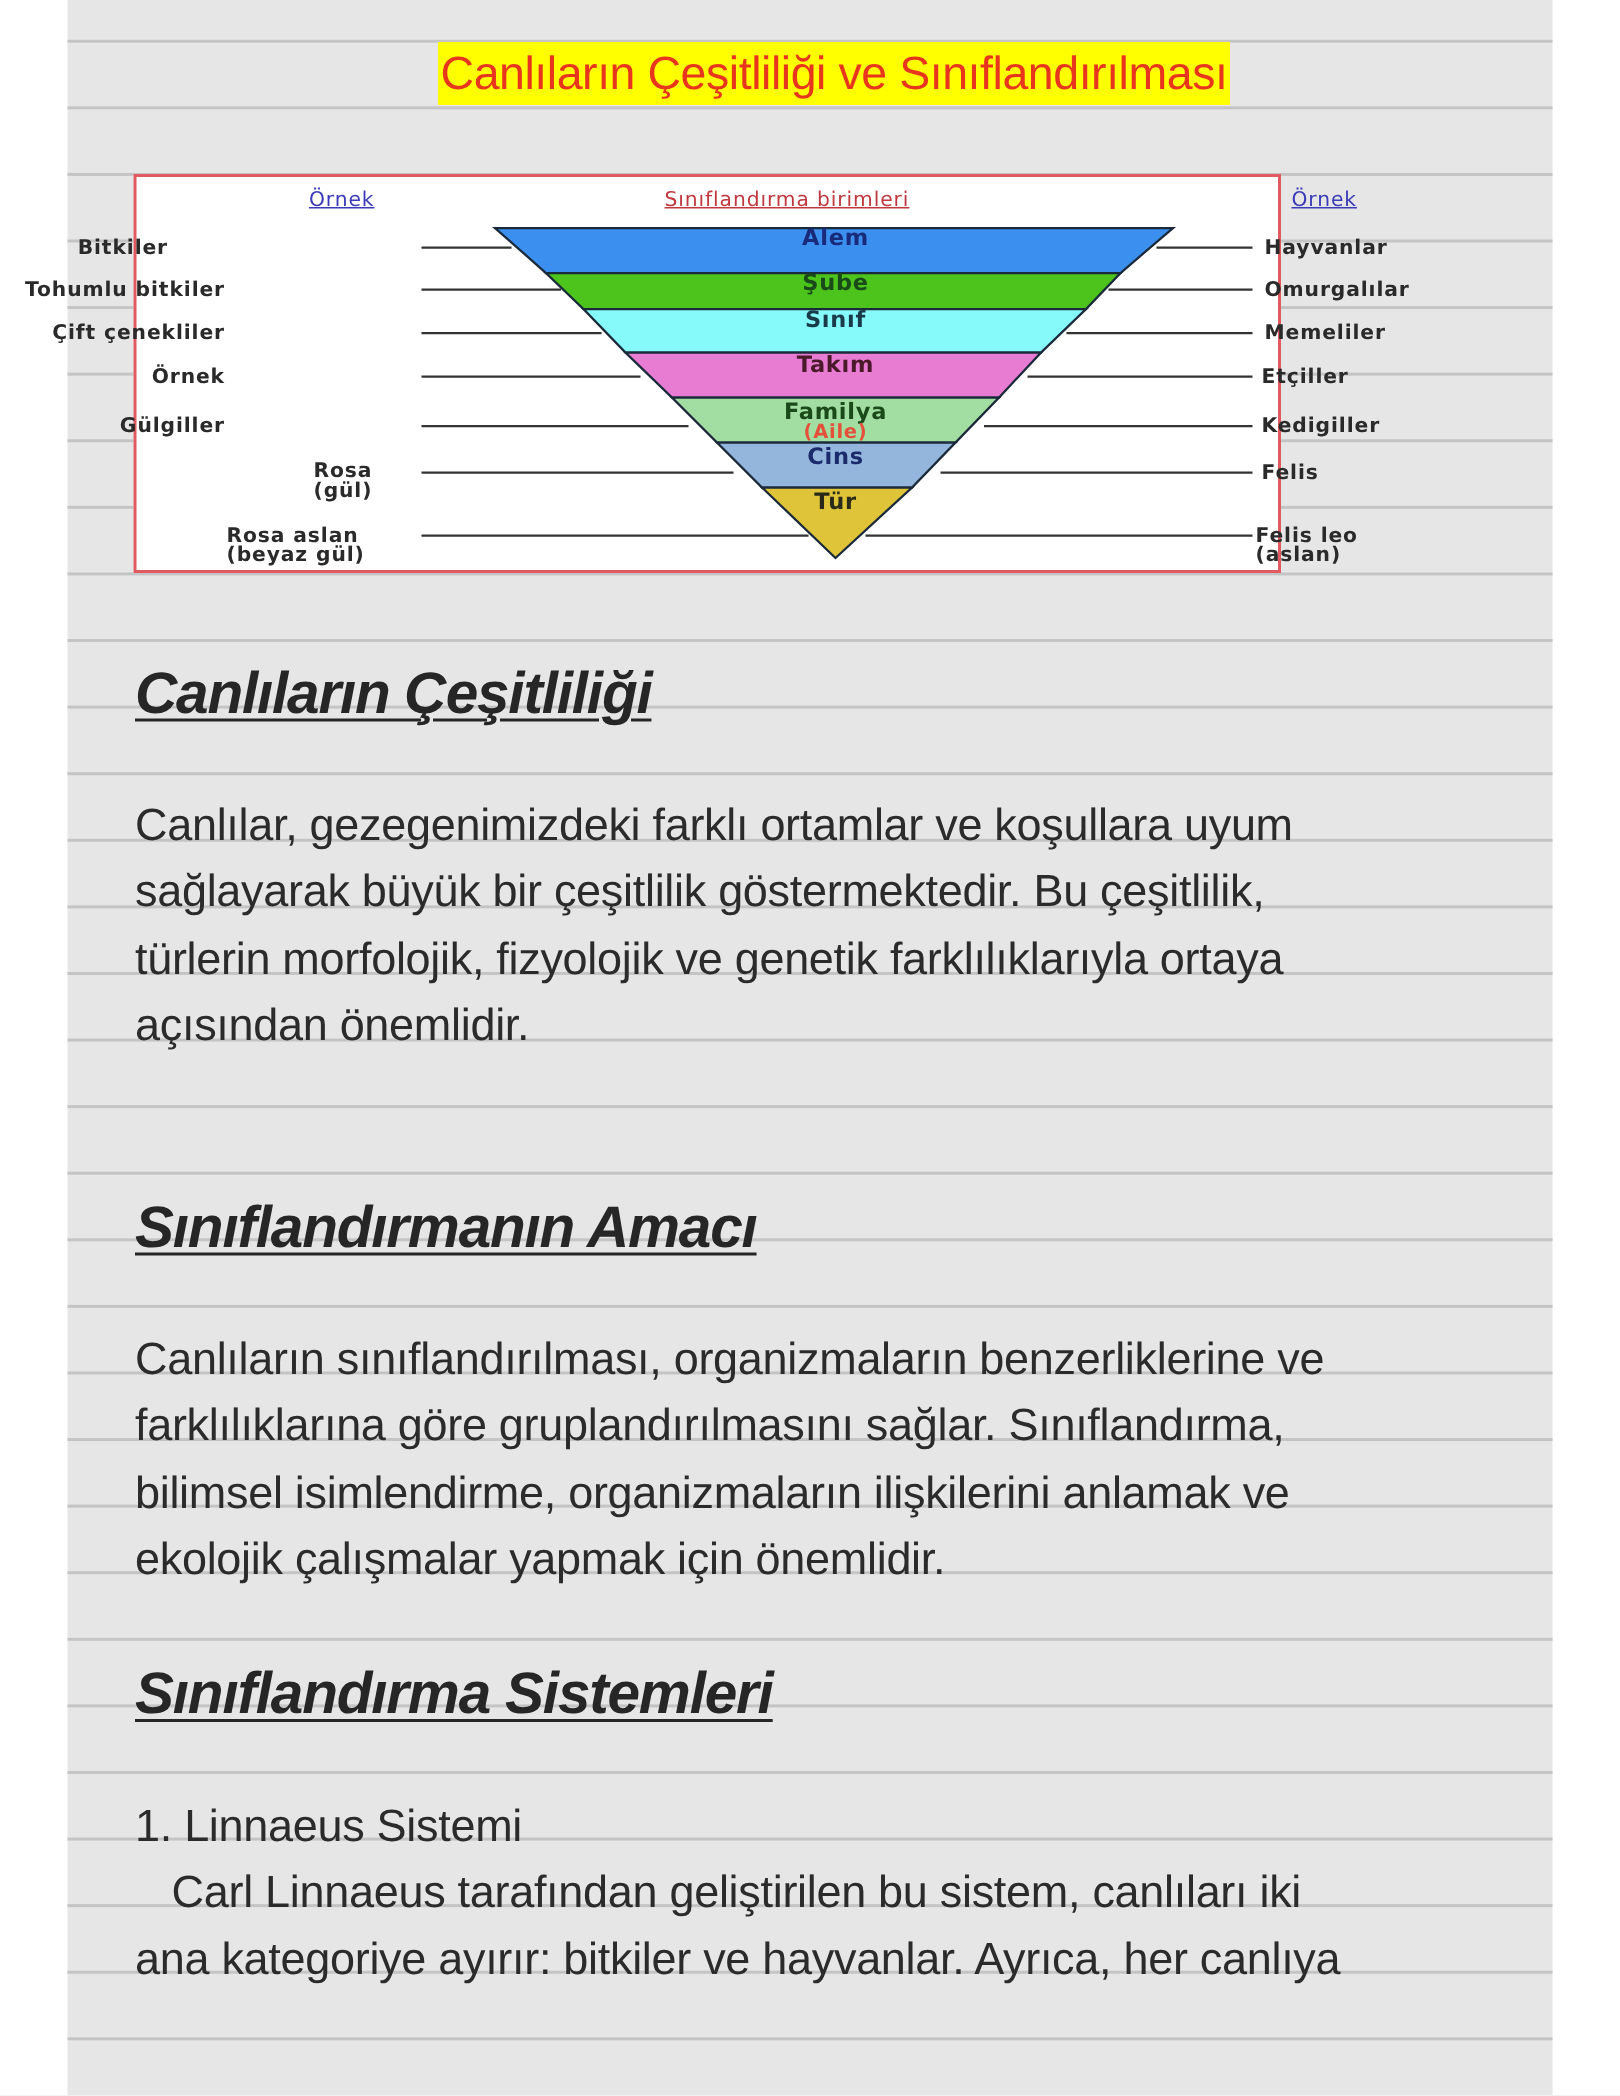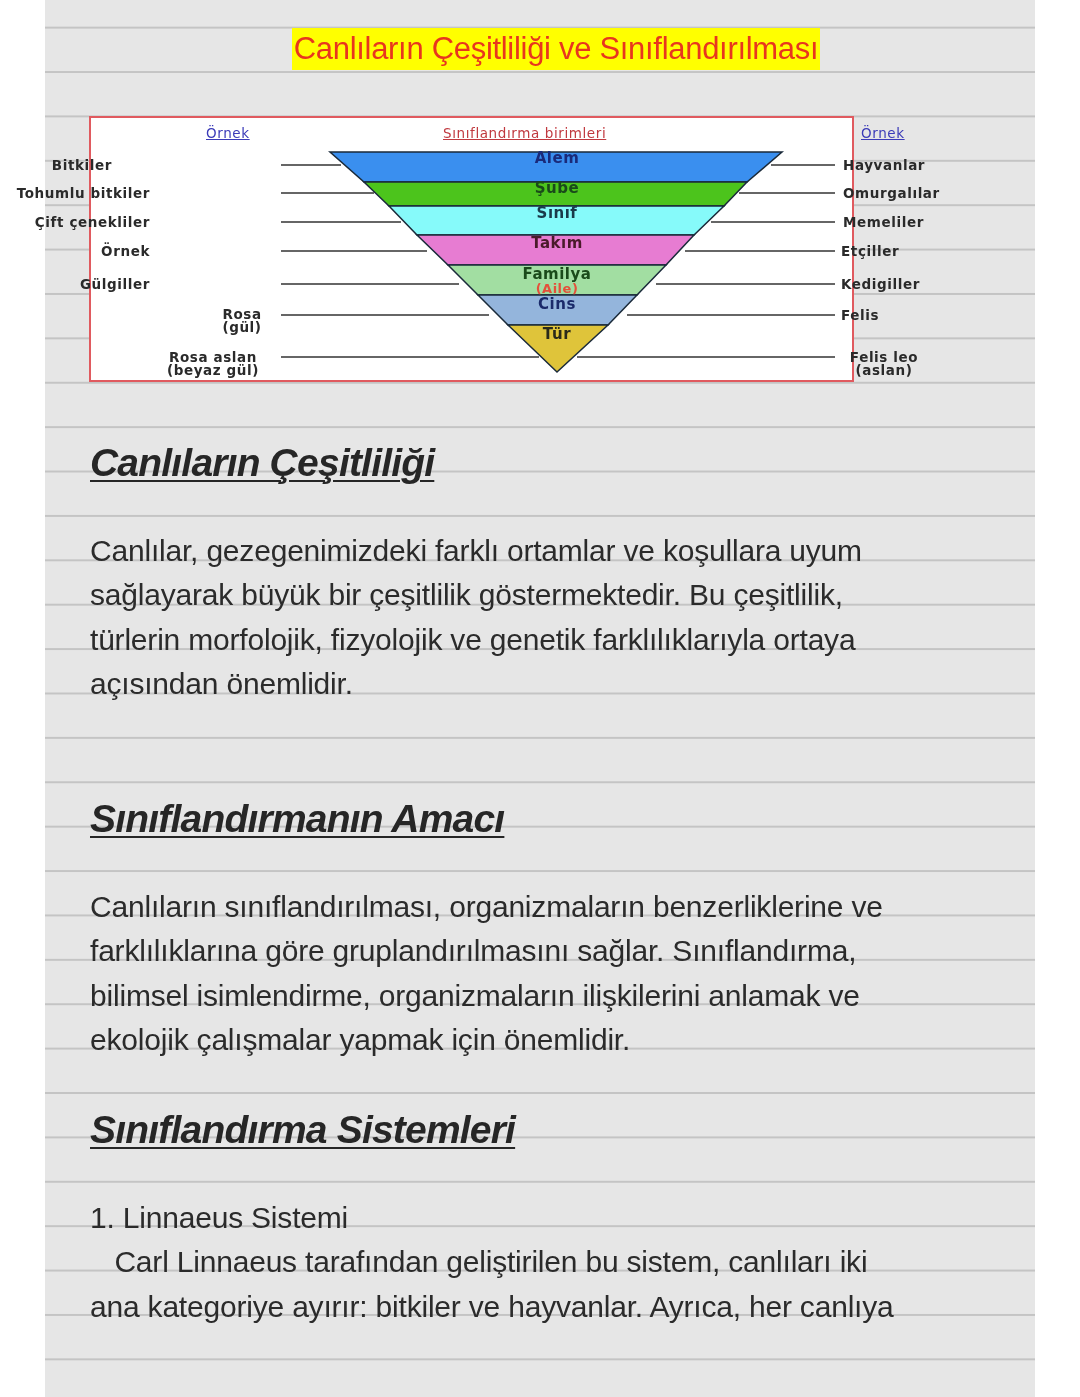--- a/index.html
+++ b/index.html
@@ -23,21 +23,21 @@
   
   .diagram {
     position: absolute; left: 89px; top: 116px; width: 765px; height: 266px;
     background: #ffffff; border: 2px solid #e05a5f; box-sizing: border-box;
   }
   .diagram svg { position: absolute; left: 0; top: 0; }
   .lbl { position: absolute; font-family: "DejaVu Sans", sans-serif; font-weight: bold; font-size: 13.5px; color: #2a2a2a; white-space: nowrap; letter-spacing: 0.6px; }
   .lbl.right-align { text-align: right; }
   .lbl.hdr-blue { color: #3b3bb8; text-decoration: underline; font-weight: normal; }
   .lbl.hdr-red { color: #c0393f; text-decoration: underline; font-weight: normal; }
-  .lbl.small { line-height: 13px; text-align: center; }
+  .lbl.small { line-height: 13px; text-align: left; }
   .layer-lbl { position: absolute; font-family: "DejaVu Sans", sans-serif; font-weight: bold; font-size: 15px; text-align: center; width: 120px; letter-spacing: 0.5px; line-height: 15px; }
 
   
   .h2 {
     position: absolute; left: 90px; font-size: 39px; font-style: italic; font-weight: bold;
     color: #262626; text-decoration: underline; text-decoration-thickness: 2px; text-underline-offset: 4px;
     letter-spacing: -0.8px;
   }
   .para {
     position: absolute; left: 90px; width: 900px; font-size: 30px; line-height: 44.4px; color: #2b2b2b;

